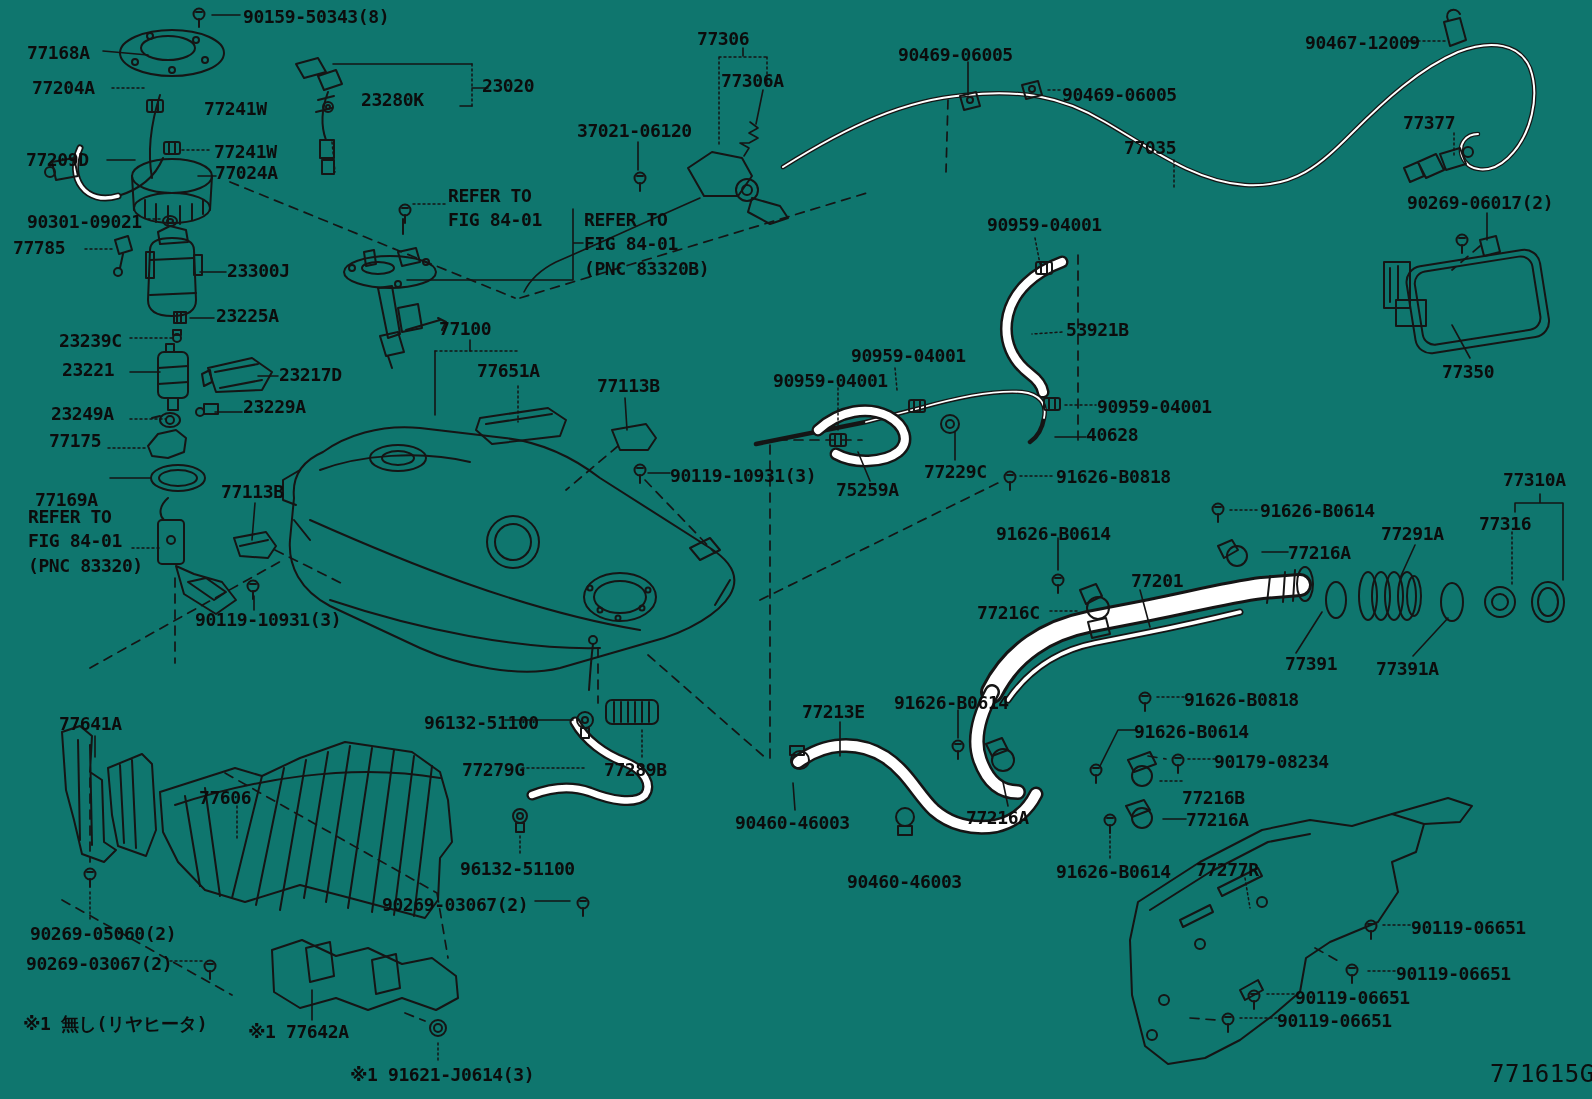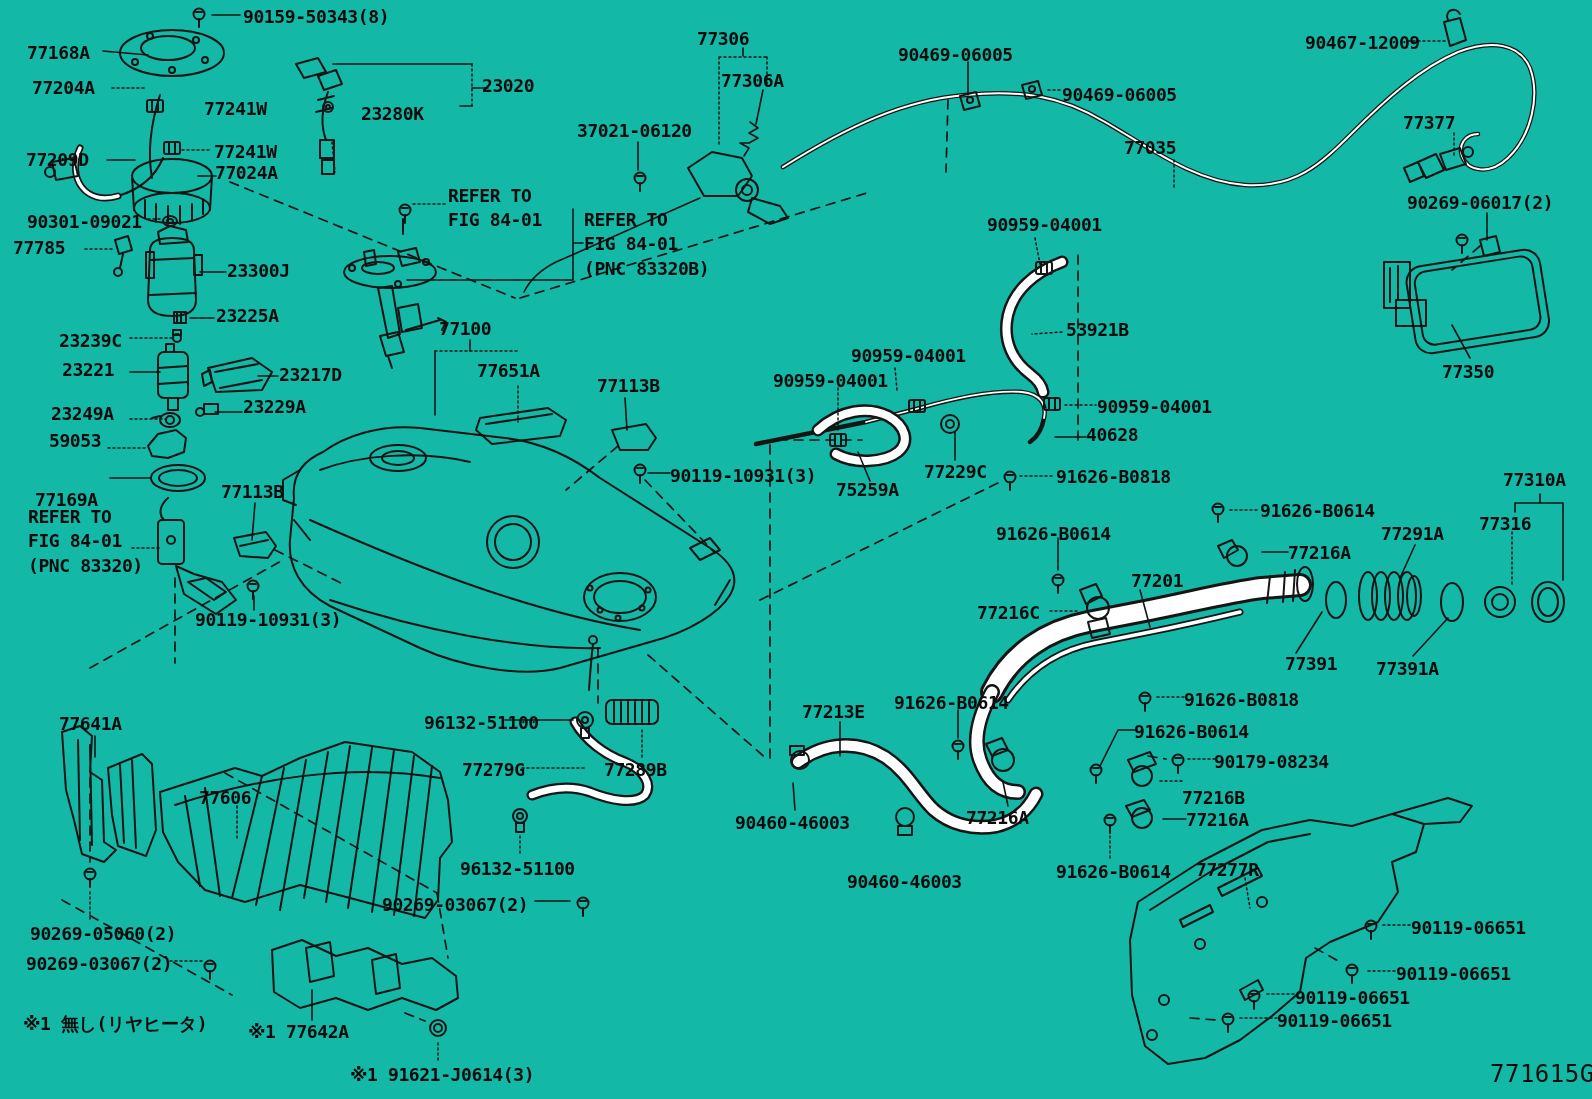--- a/index.html
+++ b/index.html
@@ -1,16 +1,16 @@
 <!DOCTYPE html>
 <html><head>
 <meta charset="utf-8">
 <style>
   html,body{margin:0;padding:0;background:#fff;}
-  .canvas{position:relative;width:1592px;height:1099px;background:#14b8a6;overflow:hidden;
+  .canvas{position:relative;width:1592px;height:1099px;background:#0f766e;overflow:hidden;
           font-family:"DejaVu Sans Mono","DejaVu Sans",monospace;}
   .canvas svg{position:absolute;left:0;top:0;}
   .lbl{position:absolute;font-weight:bold;font-size:18px;line-height:1.35;color:#0c0c0c;
        white-space:pre-line;letter-spacing:-0.4px;z-index:5;}
   .code{font-weight:normal;font-size:24px;letter-spacing:0.5px;}
 </style>
 </head>
 <body>
 
 <div class="canvas">
@@ -307,21 +307,21 @@
       <path d="M778,440 L862,440 M770,445 L770,762 M90,668 L283,560 M225,773 L437,893 M437,893 L448,958 M62,900 L232,995"></path>
       <path d="M598,648 L598,703 M648,655 L768,760 M760,600 L1000,482 M645,480 L715,553 M275,550 L345,585 M618,446 L566,490"></path>
       <path d="M1480,246 L1452,270 M405,1013 L425,1021 M1315,948 L1342,963 M1190,1018 L1216,1020 M175,578 L175,663 M90,778 L90,862 M1148,756 L1166,759"></path>
     </g>
   </g>
 </svg>
 
 <div class="lbl" style="left:243px;top:5px">90159-50343(8)</div>
 <div class="lbl" style="left:27px;top:41px">77168A</div>
 <div class="lbl" style="left:32px;top:76px">77204A</div>
-<div class="lbl" style="left:361px;top:102px">23280K</div>
+<div class="lbl" style="left:361px;top:88px">23280K</div>
 <div class="lbl" style="left:482px;top:74px">23020</div>
 <div class="lbl" style="left:204px;top:97px">77241W</div>
 <div class="lbl" style="left:697px;top:27px">77306</div>
 <div class="lbl" style="left:721px;top:69px">77306A</div>
 <div class="lbl" style="left:898px;top:43px">90469-06005</div>
 <div class="lbl" style="left:1062px;top:83px">90469-06005</div>
 <div class="lbl" style="left:1305px;top:31px">90467-12009</div>
 <div class="lbl" style="left:577px;top:119px">37021-06120</div>
 <div class="lbl" style="left:1124px;top:136px">77035</div>
 <div class="lbl" style="left:1403px;top:111px">77377</div>
@@ -340,21 +340,21 @@
 <div class="lbl" style="left:987px;top:213px">90959-04001</div>
 <div class="lbl" style="left:216px;top:304px">23225A</div>
 <div class="lbl" style="left:59px;top:329px">23239C</div>
 <div class="lbl" style="left:62px;top:358px">23221</div>
 <div class="lbl" style="left:279px;top:363px">23217D</div>
 <div class="lbl" style="left:1066px;top:318px">53921B</div>
 <div class="lbl" style="left:51px;top:402px">23249A</div>
 <div class="lbl" style="left:243px;top:395px">23229A</div>
 <div class="lbl" style="left:851px;top:344px">90959-04001</div>
 <div class="lbl" style="left:773px;top:369px">90959-04001</div>
-<div class="lbl" style="left:49px;top:429px">59053</div>
+<div class="lbl" style="left:49px;top:429px">77175</div>
 <div class="lbl" style="left:35px;top:488px">77169A</div>
 <div class="lbl" style="left:439px;top:317px">77100</div>
 <div class="lbl" style="left:477px;top:359px">77651A</div>
 <div class="lbl" style="left:597px;top:374px">77113B</div>
 <div class="lbl" style="left:1097px;top:395px">90959-04001</div>
 <div class="lbl" style="left:1086px;top:423px">40628</div>
 <div class="lbl" style="left:836px;top:478px">75259A</div>
 <div class="lbl" style="left:924px;top:460px">77229C</div>
 <div class="lbl" style="left:1056px;top:465px">91626-B0818</div>
 <div class="lbl" style="left:1503px;top:468px">77310A</div>

